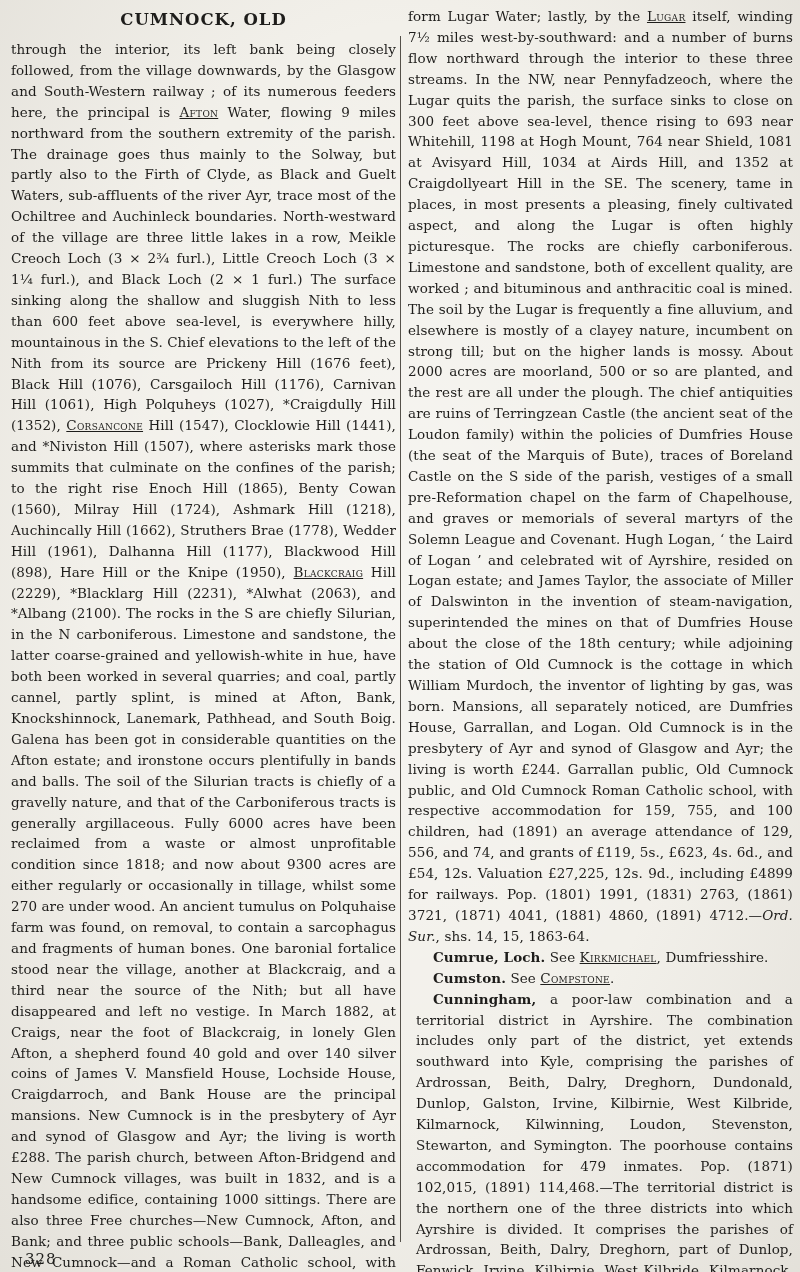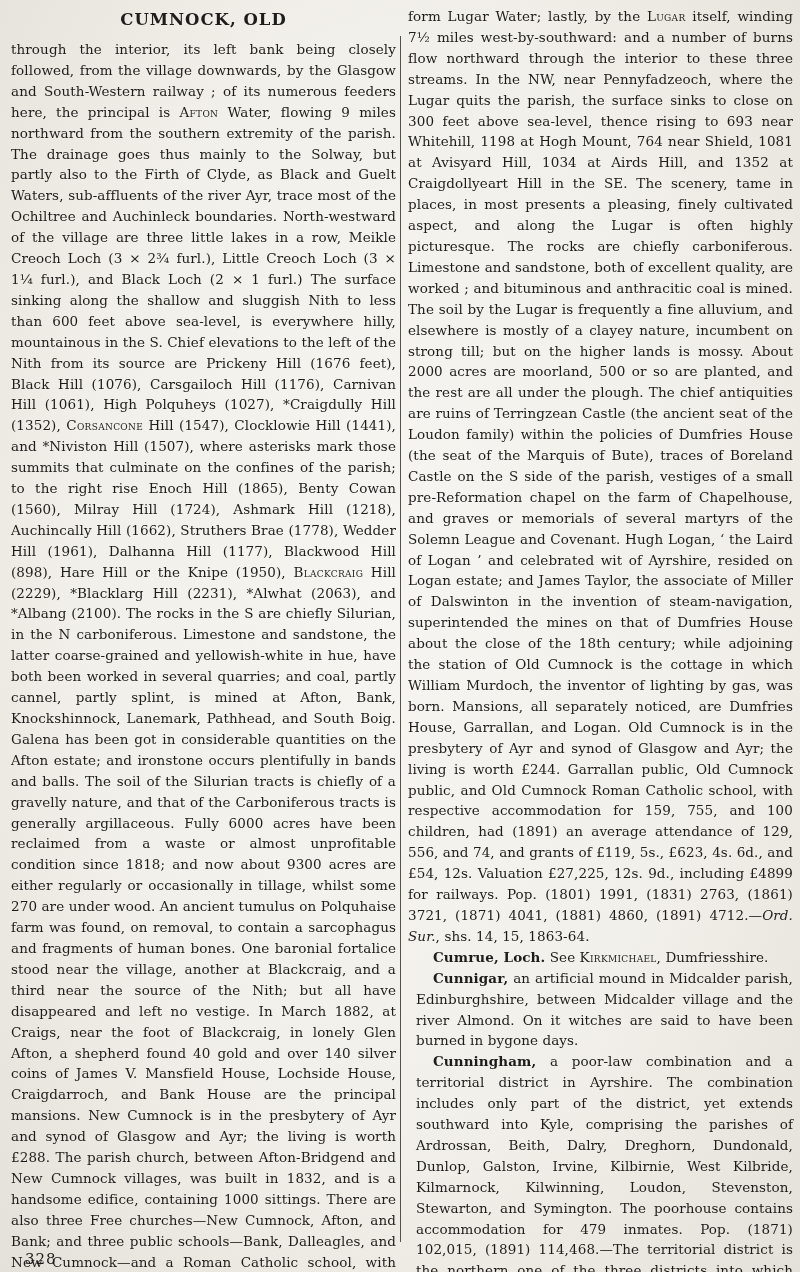--- a/index.html
+++ b/index.html
@@ -45,21 +45,21 @@
     white-space: nowrap;
   }
   .col-body p {
     margin: 0;
     font-size: 13.5px;
     line-height: 20.9px;
     text-align: justify;
     letter-spacing: 0.1px;
   }
   .col-body p.indent { text-indent: 17px; margin-left: 8px; }
-  .sc { font-variant: small-caps; letter-spacing: 0.3px; }
+  .sc { font-variant: small-caps; letter-spacing: 0.3px; text-decoration: underline; }
   .b  { font-weight: bold; }
   .i  { font-style: italic; }
   .page-number {
     position: absolute;
     left: 25px;
     bottom: 4px;
     font-size: 15px;
     letter-spacing: 1px;
   }
 </style>
@@ -71,18 +71,18 @@
     <div class="col-header">CUMNOCK, OLD</div>
     <div class="col-body">
         <p class=""><span>through the interior, its left bank being closely followed, from the village downwards, by the Glasgow and South-Western railway ; of its numerous feeders here, the principal is </span><span class="sc">Afton</span><span> Water, flowing 9 miles northward from the southern extremity of the parish. The drainage goes thus mainly to the Solway, but partly also to the Firth of Clyde, as Black and Guelt Waters, sub-affluents of the river Ayr, trace most of the Ochiltree and Auchinleck boundaries. North-westward of the village are three little lakes in a row, Meikle Creoch Loch (3 × 2¾ furl.), Little Creoch Loch (3 × 1¼ furl.), and Black Loch (2 × 1 furl.) The surface sinking along the shallow and sluggish Nith to less than 600 feet above sea-level, is everywhere hilly, mountainous in the S. Chief elevations to the left of the Nith from its source are Prickeny Hill (1676 feet), Black Hill (1076), Carsgailoch Hill (1176), Carnivan Hill (1061), High Polquheys (1027), *Craigdully Hill (1352), </span><span class="sc">Corsancone</span><span> Hill (1547), Clocklowie Hill (1441), and *Niviston Hill (1507), where asterisks mark those summits that culminate on the confines of the parish; to the right rise Enoch Hill (1865), Benty Cowan (1560), Milray Hill (1724), Ashmark Hill (1218), Auchincally Hill (1662), Struthers Brae (1778), Wedder Hill (1961), Dalhanna Hill (1177), Blackwood Hill (898), Hare Hill or the Knipe (1950), </span><span class="sc">Blackcraig</span><span> Hill (2229), *Blacklarg Hill (2231), *Alwhat (2063), and *Albang (2100). The rocks in the S are chiefly Silurian, in the N carboniferous. Limestone and sandstone, the latter coarse-grained and yellowish-white in hue, have both been worked in several quarries; and coal, partly cannel, partly splint, is mined at Afton, Bank, Knockshinnock, Lanemark, Pathhead, and South Boig. Galena has been got in considerable quantities on the Afton estate; and ironstone occurs plentifully in bands and balls. The soil of the Silurian tracts is chiefly of a gravelly nature, and that of the Carboniferous tracts is generally argillaceous. Fully 6000 acres have been reclaimed from a waste or almost unprofitable condition since 1818; and now about 9300 acres are either regularly or occasionally in tillage, whilst some 270 are under wood. An ancient tumulus on Polquhaise farm was found, on removal, to contain a sarcophagus and fragments of human bones. One baronial fortalice stood near the village, another at Blackcraig, and a third near the source of the Nith; but all have disappeared and left no vestige. In March 1882, at Craigs, near the foot of Blackcraig, in lonely Glen Afton, a shepherd found 40 gold and over 140 silver coins of James V. Mansfield House, Lochside House, Craigdarroch, and Bank House are the principal mansions. New Cumnock is in the presbytery of Ayr and synod of Glasgow and Ayr; the living is worth £288. The parish church, between Afton-Bridgend and New Cumnock villages, was built in 1832, and is a handsome edifice, containing 1000 sittings. There are also three Free churches—New Cumnock, Afton, and Bank; and three public schools—Bank, Dalleagles, and New Cumnock—and a Roman Catholic school, with respective accommodation for 176, 150, 478, and 98 children, had (1891) an average attendance of 179, 92, 407, and 15, and grants of £156, 6s. 6d., £67, 4s., £356, 2s. 6d., and £12, 14s. Valuation £34,592, 13s. 6d., including £2934 for railway. Pop. (1801) 1381, (1831) 2184, (1861) 2891, (1871) 3434, (1881) 3781, (1891) 4419.—</span></p>
       </div>
   </div>
   <div class="column-divider"></div>
   <div class="column column-right">
     <div class="col-body">
         <p class=""><span>form Lugar Water; lastly, by the </span><span class="sc">Lugar</span><span> itself, winding 7½ miles west-by-southward: and a number of burns flow northward through the interior to these three streams. In the NW, near Pennyfadzeoch, where the Lugar quits the parish, the surface sinks to close on 300 feet above sea-level, thence rising to 693 near Whitehill, 1198 at Hogh Mount, 764 near Shield, 1081 at Avisyard Hill, 1034 at Airds Hill, and 1352 at Craigdollyeart Hill in the SE. The scenery, tame in places, in most presents a pleasing, finely cultivated aspect, and along the Lugar is often highly picturesque. The rocks are chiefly carboniferous. Limestone and sandstone, both of excellent quality, are worked ; and bituminous and anthracitic coal is mined. The soil by the Lugar is frequently a fine alluvium, and elsewhere is mostly of a clayey nature, incumbent on strong till; but on the higher lands is mossy. About 2000 acres are moorland, 500 or so are planted, and the rest are all under the plough. The chief antiquities are ruins of Terringzean Castle (the ancient seat of the Loudon family) within the policies of Dumfries House (the seat of the Marquis of Bute), traces of Boreland Castle on the S side of the parish, vestiges of a small pre-Reformation chapel on the farm of Chapelhouse, and graves or memorials of several martyrs of the Solemn League and Covenant. Hugh Logan, ‘ the Laird of Logan ’ and celebrated wit of Ayrshire, resided on Logan estate; and James Taylor, the associate of Miller of Dalswinton in the invention of steam-navigation, superintended the mines on that of Dumfries House about the close of the 18th century; while adjoining the station of Old Cumnock is the cottage in which William Murdoch, the inventor of lighting by gas, was born. Mansions, all separately noticed, are Dumfries House, Garrallan, and Logan. Old Cumnock is in the presbytery of Ayr and synod of Glasgow and Ayr; the living is worth £244. Garrallan public, Old Cumnock public, and Old Cumnock Roman Catholic school, with respective accommodation for 159, 755, and 100 children, had (1891) an average attendance of 129, 556, and 74, and grants of £119, 5s., £623, 4s. 6d., and £54, 12s. Valuation £27,225, 12s. 9d., including £4899 for railways. Pop. (1801) 1991, (1831) 2763, (1861) 3721, (1871) 4041, (1881) 4860, (1891) 4712.—</span><span class="i">Ord. Sur.</span><span>, shs. 14, 15, 1863-64.</span></p>
         <p class="indent"><span class="b">Cumrue, Loch.</span><span> See </span><span class="sc">Kirkmichael</span><span>, Dumfriesshire.</span></p>
-        <p class="indent"><span class="b">Cunnigar,</span><span> an artificial mound in Midcalder parish, Edinburghshire, between Midcalder village and the river Almond. On it witches are said to have been burned in bygone days.</span></p>
+        <p class="indent"><span class="b">Cumston.</span><span> See </span><span class="sc">Compstone</span><span>.</span></p>
         <p class="indent"><span class="b">Cunningham,</span><span> a poor-law combination and a territorial district in Ayrshire. The combination includes only part of the district, yet extends southward into Kyle, comprising the parishes of Ardrossan, Beith, Dalry, Dreghorn, Dundonald, Dunlop, Galston, Irvine, Kilbirnie, West Kilbride, Kilmarnock, Kilwinning, Loudon, Stevenston, Stewarton, and Symington. The poorhouse contains accommodation for 479 inmates. Pop. (1871) 102,015, (1891) 114,468.—The territorial district is the northern one of the three districts into which Ayrshire is divided. It comprises the parishes of Ardrossan, Beith, Dalry, Dreghorn, part of Dunlop, Fenwick, Irvine, Kilbirnie, West Kilbride, Kilmarnock, Kilmaurs, Kilwinning, Largs, Loudon, Stevenston, and Stewarton; and contains the towns and villages of Ardrossan, Saltcoats, Beith, Dalry, Dunlop, Fenwick, Irvine, Kilbirnie, Glengarnock, West Kilbride, Kilmarnock, Kilmaurs, Crosshouse, Kilwinning, Largs, Fairlie, Newmilns, Darvel, Stevenston, and Stewarton. It is bounded N and NE by Renfrewshire, E by Lanarkshire, S by the river Irvine, which separates it from Kyle, SW and W by the Firth of Clyde. Its greatest length from NW to SE is 29½ miles, and its greatest breadth in the opposite direction 12¾ miles. The surface is pleasantly diversified with hill and dale, and rises, in the NW, into considerable heights, but cannot be said to have any mountains. The chief streams, besides the Irvine, are</span></p>
       </div>
   </div>
   <div class="page-number">328</div>
 </div>
 
 </body></html>

